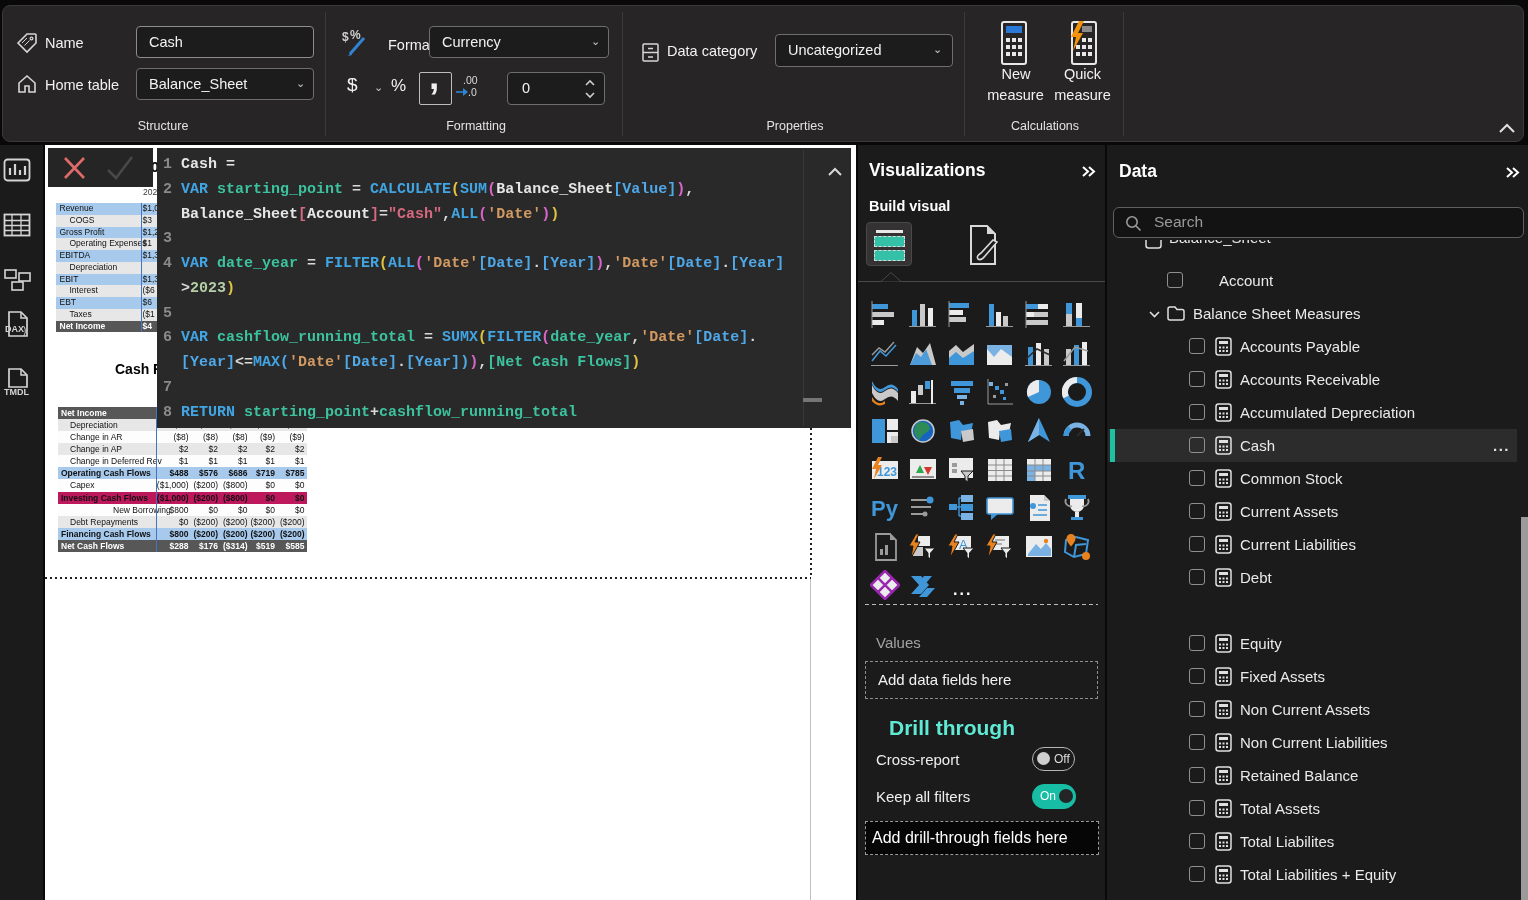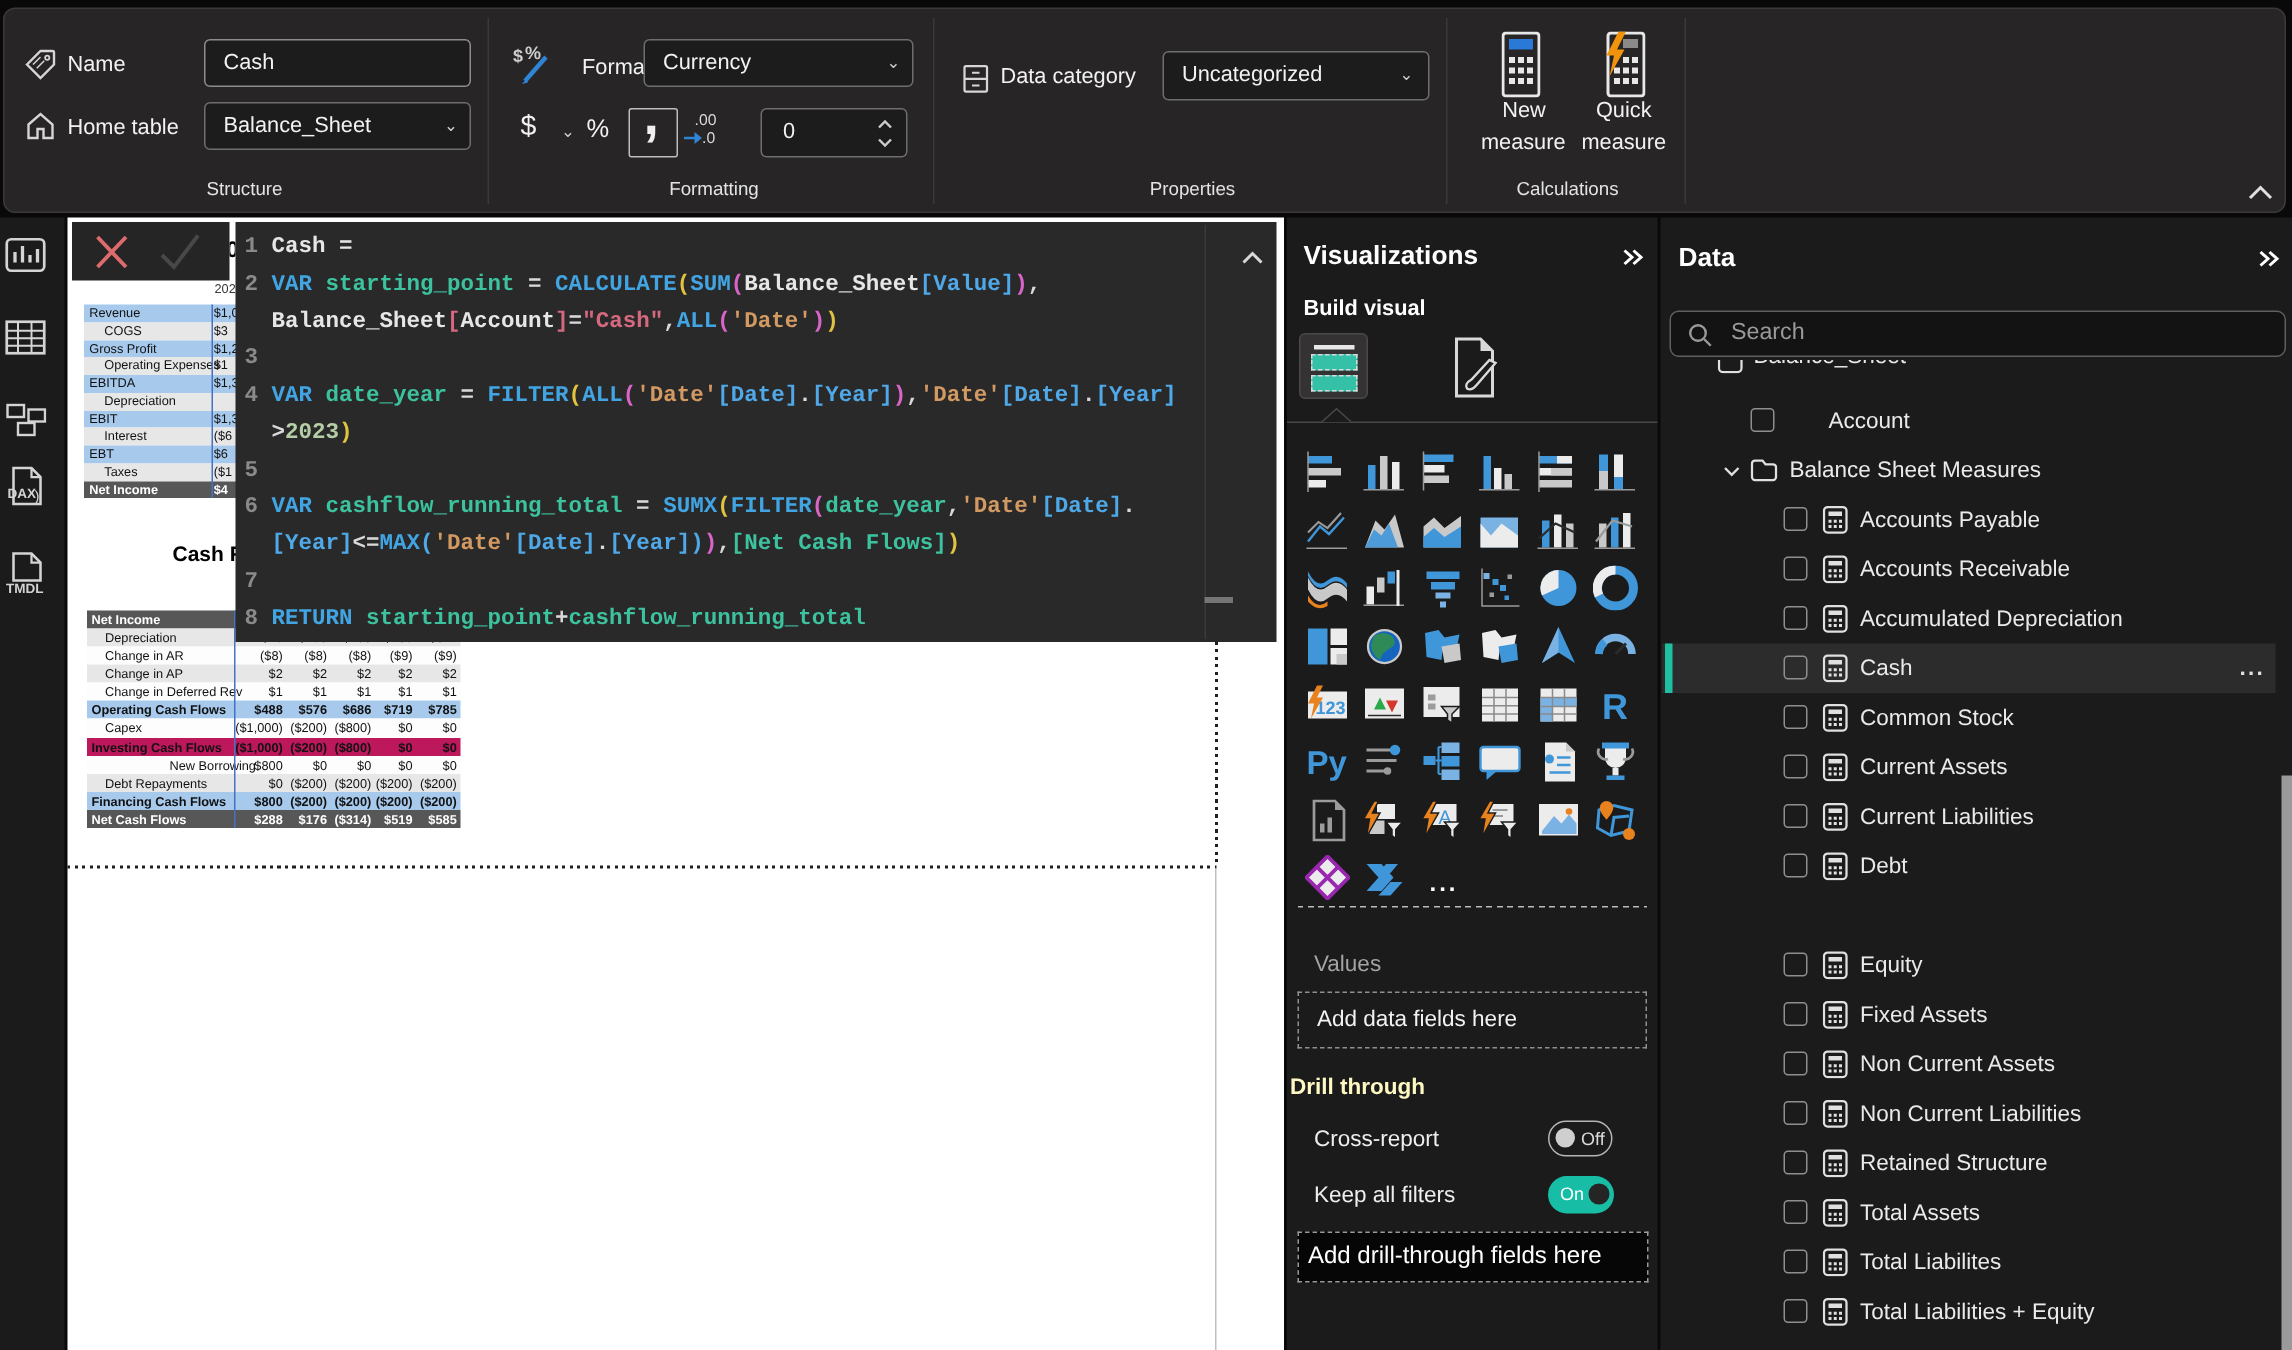--- a/index.html
+++ b/index.html
@@ -614,21 +614,21 @@
         <path d="M3 6 h10 l8 9 l-8 9 h-10 l8 -9 Z" fill="#3f96d9"></path>
         <path d="M16 6 h8 l-5 6 h-8 Z" fill="#3f96d9"></path>
         <path d="M19 18 h8 l-8 9 h-8 Z" fill="#3f96d9"></path>
       </svg>
 <div class="abs" style="left:95px;top:436px;color:#fff;font-size:16px;font-weight:700;letter-spacing:2px;">...</div>
   <div class="abs" style="left:7px;top:459px;width:233px;height:1px;background:repeating-linear-gradient(90deg,#bbb 0 4px,transparent 4px 7px);"></div>
   <div class="abs" style="left:18px;top:489px;color:#a3a3a3;font-size:15px;">Values</div>
   <div class="abs" style="left:7px;top:516px;width:233px;height:38px;border:1px dashed #8f8f8f;">
     <div class="abs" style="left:12px;top:9px;color:#f2f2f2;font-size:15px;">Add data fields here</div>
   </div>
-  <div class="abs" style="left:2px;top:571px;color:#fef9c3;font-size:15px;font-weight:700;">Drill through</div>
+  <div class="abs" style="left:31px;top:571px;color:#5eead4;font-size:21px;font-weight:700;">Drill through</div>
   <div class="abs" style="left:18px;top:606px;color:#eeeeee;font-size:15px;">Cross-report</div>
   <div class="abs" style="left:174px;top:602px;width:43px;height:24px;border:1.5px solid #b5b5b5;border-radius:13px;">
     <div class="abs" style="left:4px;top:4px;width:13px;height:13px;border-radius:50%;background:#cfcfcf;"></div>
     <div class="abs" style="left:21px;top:4px;color:#dcdcdc;font-size:12px;">Off</div>
   </div>
   <div class="abs" style="left:18px;top:643px;color:#eeeeee;font-size:15px;">Keep all filters</div>
   <div class="abs" style="left:174px;top:639px;width:44px;height:25px;background:#18bda5;border-radius:13px;">
     <div class="abs" style="left:8px;top:5px;color:#ffffff;font-size:12px;">On</div>
     <div class="abs" style="left:27px;top:5px;width:14px;height:14px;border-radius:50%;background:#252525;"></div>
   </div>
@@ -871,21 +871,21 @@
           <rect x="4" y="4" width="9" height="3" fill="#e0e0e0"></rect>
           <g fill="#e0e0e0">
             <rect x="4" y="9.5" width="2" height="2"></rect>
             <rect x="7.5" y="9.5" width="2" height="2"></rect>
             <rect x="11" y="9.5" width="2" height="2"></rect>
             <rect x="4" y="13" width="2" height="2"></rect>
             <rect x="7.5" y="13" width="2" height="2"></rect>
             <rect x="11" y="13" width="2" height="2"></rect>
           </g>
         </svg>
-        <span style="position:absolute;left:133px;">Retained Structure</span>
+        <span style="position:absolute;left:133px;">Retained Balance</span>
       </div>
 <div class="drow" style="top:647.3px;">
         <span class="cb" style="left:82px;"></span>
         <svg class="abs" style="left:108px;top:7px;" width="18" height="19" viewBox="0 0 18 19">
           <rect x="1" y="1" width="15" height="17" rx="2.5" fill="none" stroke="#e0e0e0" stroke-width="1.5"></rect>
           <rect x="4" y="4" width="9" height="3" fill="#e0e0e0"></rect>
           <g fill="#e0e0e0">
             <rect x="4" y="9.5" width="2" height="2"></rect>
             <rect x="7.5" y="9.5" width="2" height="2"></rect>
             <rect x="11" y="9.5" width="2" height="2"></rect>

